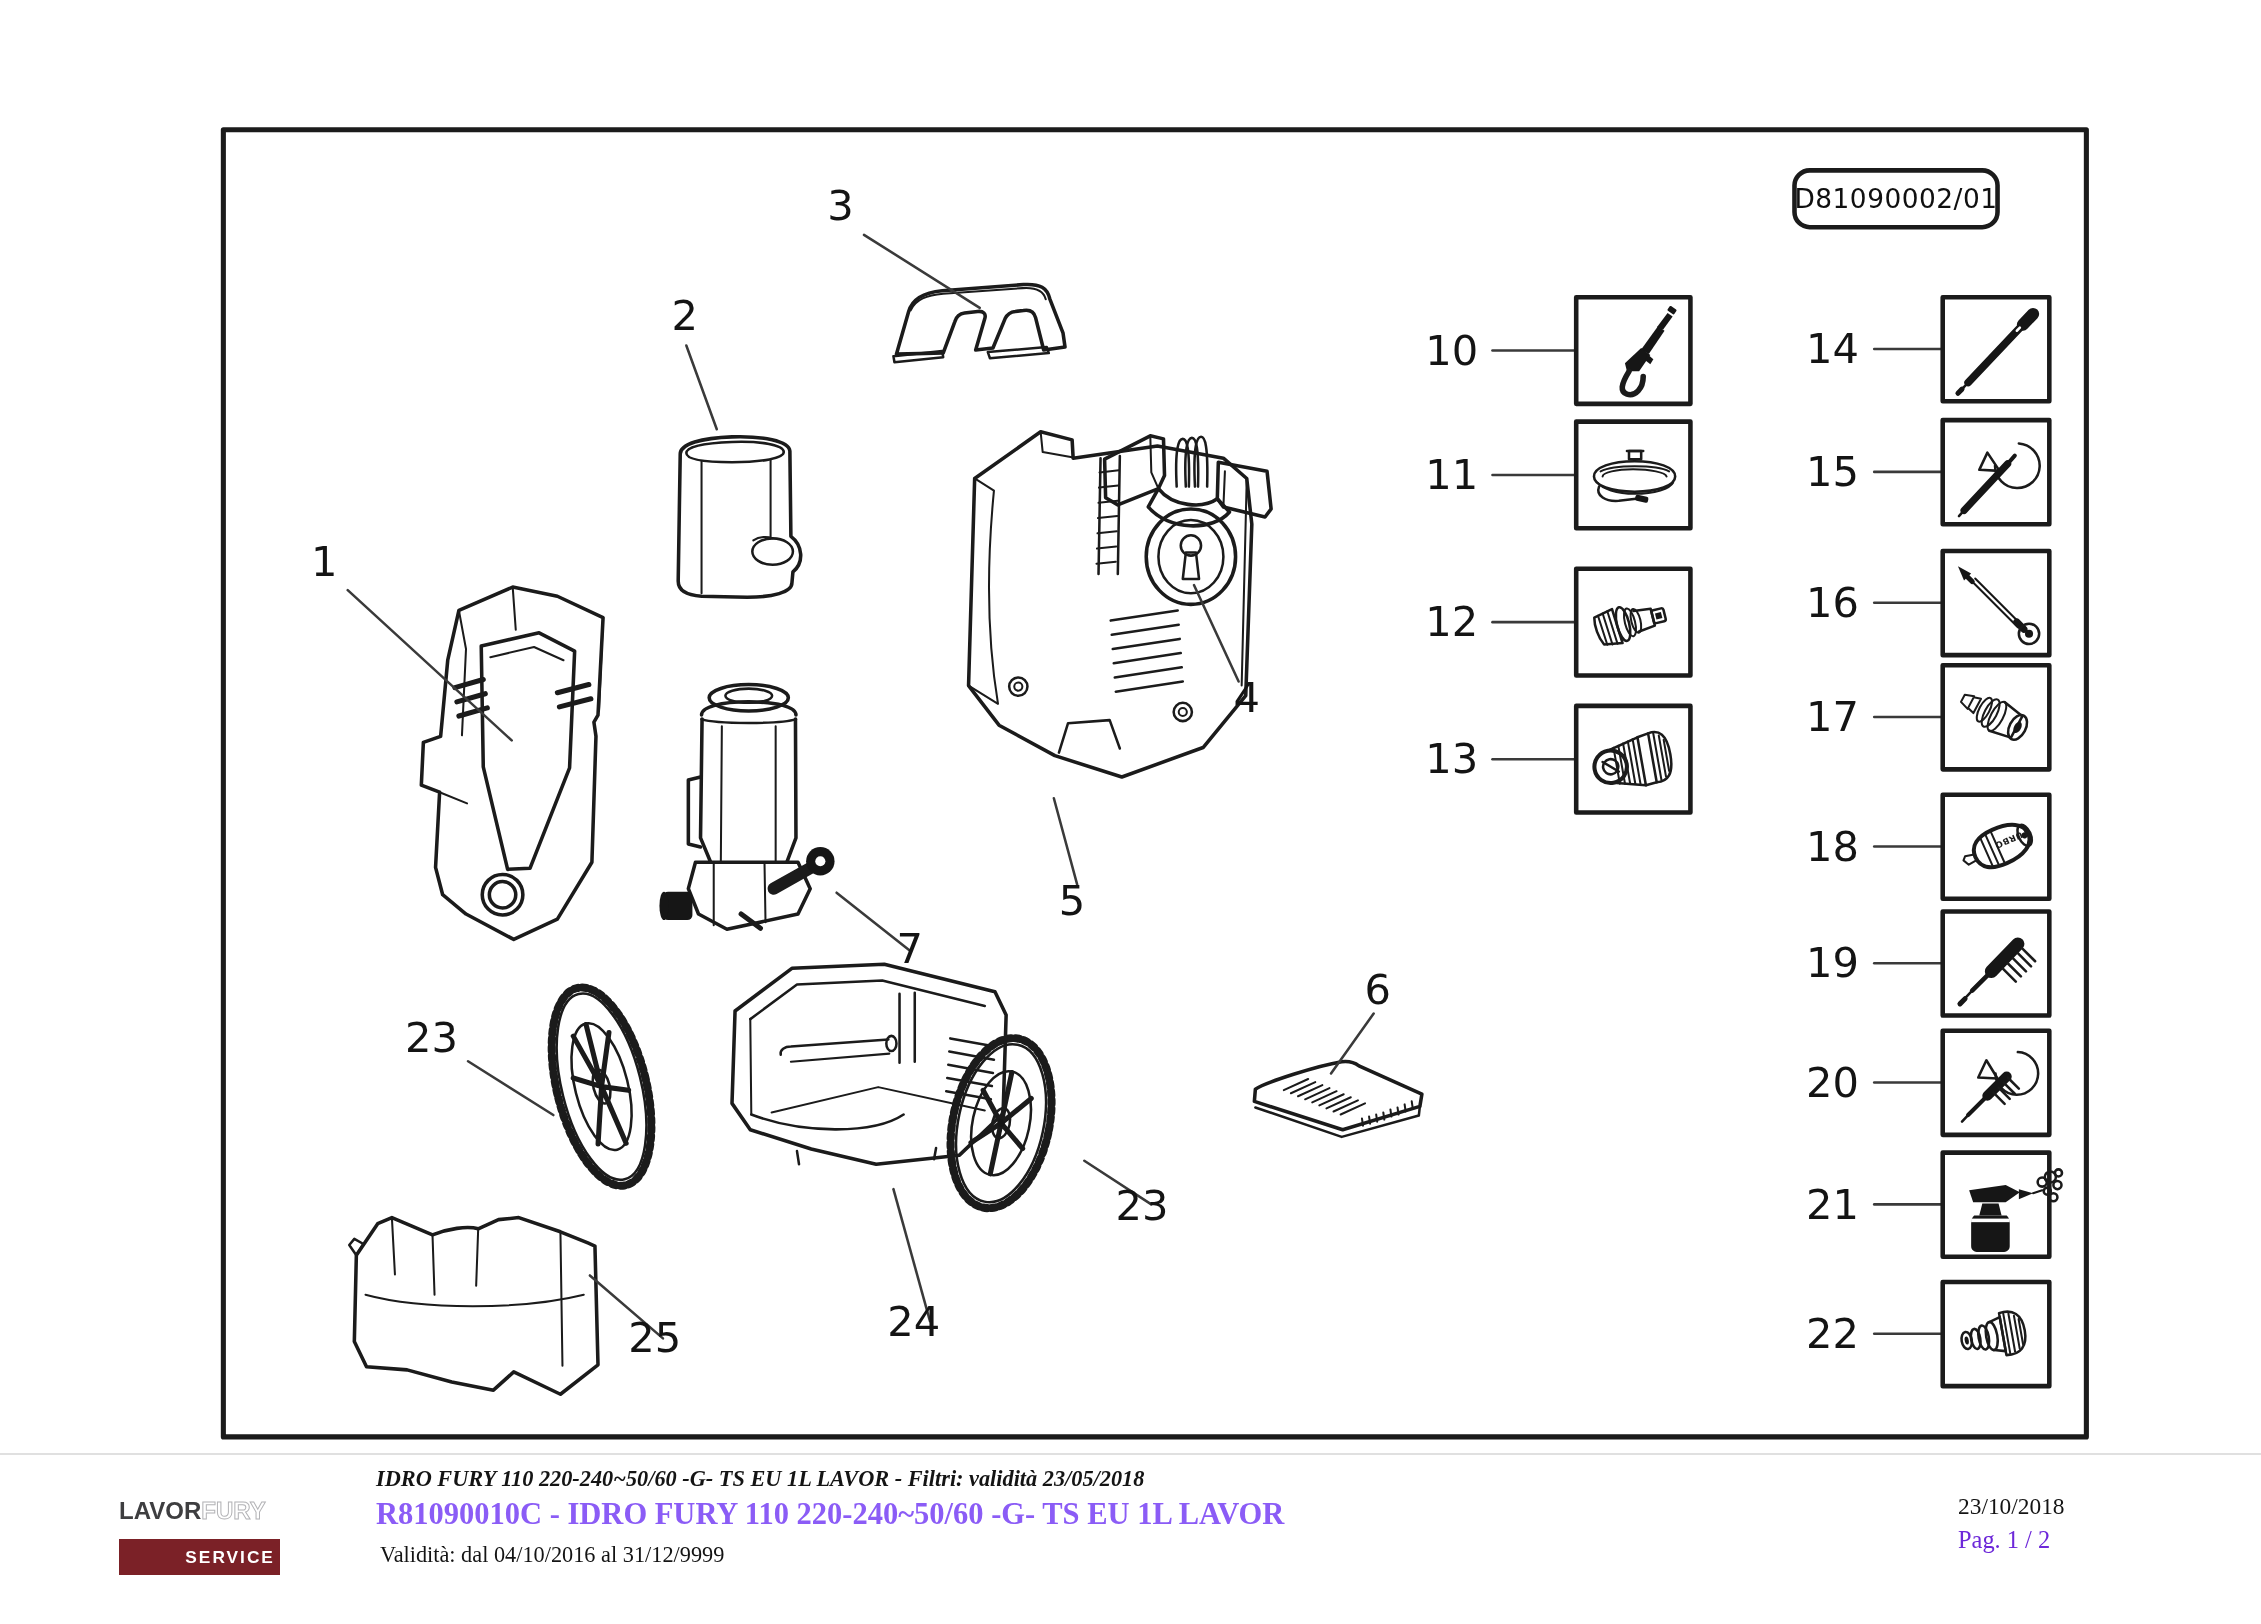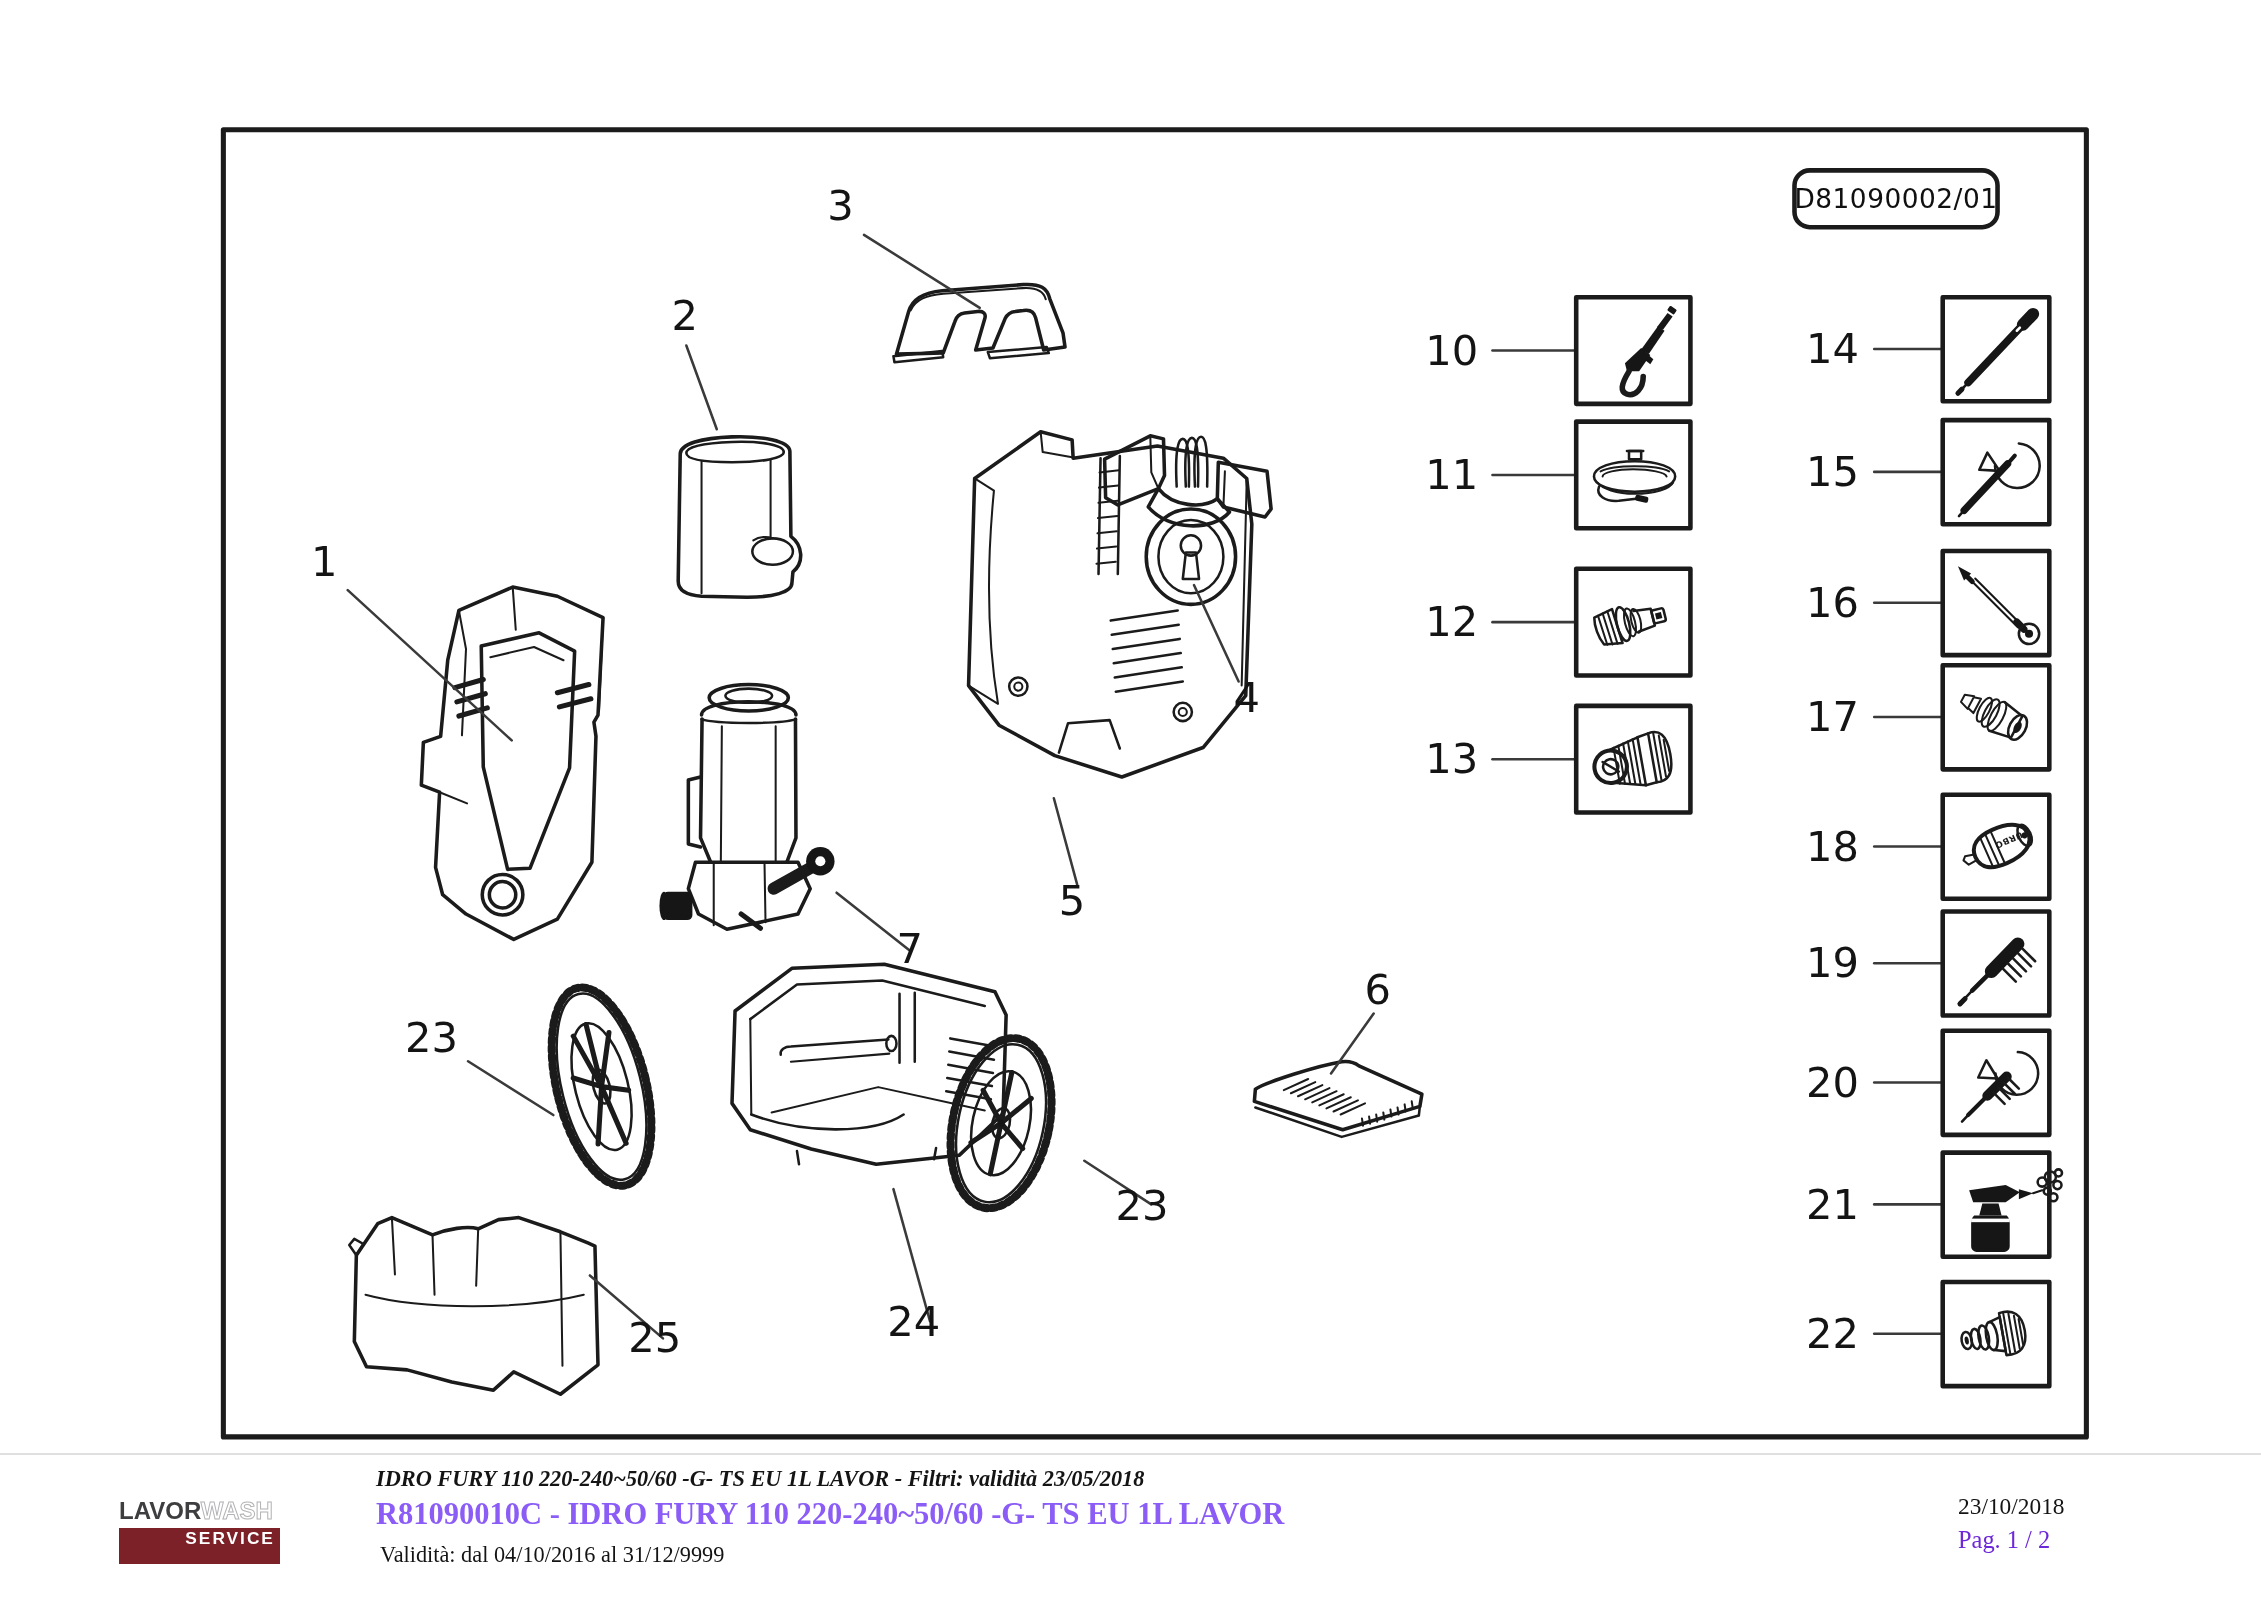--- a/index.html
+++ b/index.html
@@ -18,21 +18,21 @@
   .tread{stroke-width:16;stroke-dasharray:8 9;}
   .num{font:400 82px "DejaVu Sans",sans-serif;fill:#141414;stroke:none;}
   .code{font:400 52px "DejaVu Sans",sans-serif;fill:#101010;stroke:none;letter-spacing:1px;}
   .turbo{font:700 17px "DejaVu Sans",sans-serif;fill:#1b1b1b;stroke:none;letter-spacing:1px;}
   
   .rule{position:absolute;left:0;top:1453px;width:2261px;height:1.5px;background:#e0e0e0;}
   .logo{position:absolute;left:119px;top:1499px;width:161px;}
   .logo-top{font:800 24px "Liberation Sans",sans-serif;letter-spacing:0;line-height:1;white-space:nowrap;}
   .logo-top .lavor{color:#3e3e40;}
   .logo-top .wash{color:#ffffff;-webkit-text-stroke:1px #b3b3b6;}
-  .logo-band{margin-top:5px;height:36px;display:flex;justify-content:flex-end;
+  .logo-band{margin-top:16px;height:36px;display:flex;align-items:center;justify-content:flex-end;
              padding-right:5.1px;box-sizing:border-box;}
   .logo-band .service{color:#fff;font:700 17.3px "Liberation Sans",sans-serif;letter-spacing:2px;}
   .ft-line1{position:absolute;left:376px;top:1466px;font:italic 700 22.3px "Liberation Serif",serif;color:#141414;white-space:nowrap;}
   .ft-line2{position:absolute;left:376px;top:1497px;font:700 30.5px "Liberation Serif",serif;color:#8b5cf6;white-space:nowrap;}
   .ft-line3{position:absolute;left:380px;top:1542px;font:400 22.3px "Liberation Serif",serif;color:#141414;white-space:nowrap;}
   .ft-date{position:absolute;left:1958px;top:1493px;font:400 23.4px "Liberation Serif",serif;color:#141414;}
   .ft-page{position:absolute;left:1958px;top:1526px;font:400 24.4px "Liberation Serif",serif;color:#6d28d9;}
 </style>
 </head>
 <body>
@@ -362,21 +362,21 @@
       <path class="t5" d="M118,62 C146,58 162,72 162,104 C162,136 146,150 118,146 Z"></path>
       <path class="t4" d="M126,64 L126,144 M136,66 L136,142 M146,72 L146,138 M154,80 L154,130"></path>
     </g>
   </g>
 </svg>
 
 <div class="rule"></div>
 
 <div class="logo">
   <div class="logo-top">
-    <span class="lavor">LAVOR</span><span class="wash">WASH</span>
+    <span class="lavor">LAVOR</span><span class="wash">FURY</span>
   </div>
   <div class="logo-band" style="background:#7b2127">
     <span class="service">SERVICE</span>
   </div>
 </div>
 
 <div class="ft-line1">IDRO FURY 110 220-240~50/60 -G- TS EU 1L LAVOR - Filtri: validità 23/05/2018</div>
 <div class="ft-line2">R81090010C - IDRO FURY 110 220-240~50/60 -G- TS EU 1L LAVOR</div>
 <div class="ft-line3">Validità: dal 04/10/2016 al 31/12/9999</div>
 <div class="ft-date">23/10/2018</div>

